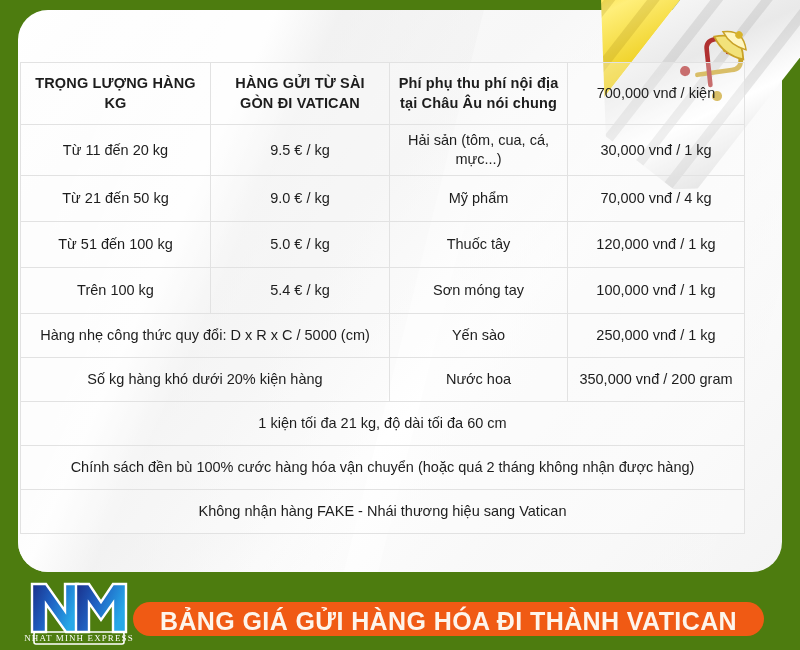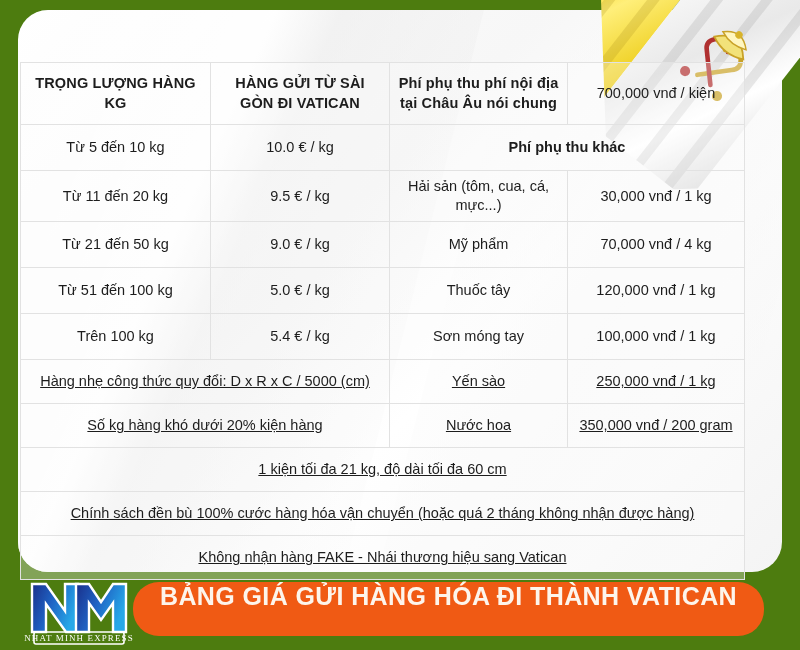--- a/index.html
+++ b/index.html
@@ -104,21 +104,21 @@
     font-weight: bold;
     font-size: 15px;
   }
   td.leftnote {
     text-align: left;
     padding-left: 20px;
     color: #ee8f23;
     font-size: 14px;
   }
   tr.datarow td { height: 46px; }
-  tr.noterow td { height: 44px; text-decoration: underline; }
+  tr.noterow td { height: 44px; }
 
   
   #footer {
     position: absolute;
     left: 0;
     bottom: 0;
     width: 800px;
     height: 78px;
   }
 
@@ -128,25 +128,25 @@
     bottom: 4px;
     width: 112px;
     height: 70px;
   }
 
   #title-pill {
     position: absolute;
     left: 133px;
     bottom: 14px;
     width: 631px;
-    height: 54px;
+    height: 34px;
     background: #f05a14;
     border-radius: 26px;
     display: flex;
-    align-items: flex-start;
+    align-items: flex-end;
     justify-content: center;
   }
   #title-pill .title-text {
     color: #fdf5ec;
     font-weight: bold;
     font-size: 25px;
     letter-spacing: .4px;
     white-space: nowrap;
   }
 </style>
@@ -211,25 +211,20 @@
         <col class="col4">
     </colgroup>
     <tbody>
       <tr>
         <td class="head">TRỌNG LƯỢNG HÀNG KG</td>
         <td class="head">HÀNG GỬI TỪ SÀI GÒN ĐI VATICAN</td>
         <td class="head">Phí phụ thu phí nội địa tại Châu Âu nói chung</td>
         <td>700,000 vnđ / kiện</td>
       </tr>
 
-      <tr class="datarow">
-        <td>Từ 5 đến 10 kg</td>
-        <td>10.0 € / kg</td>
-        <td class="accent-bold" colspan="2">Phí phụ thu khác</td>
-      </tr>
 
       <tr class="datarow">
         <td>Từ 11 đến 20 kg</td>
         <td>9.5 € / kg</td>
         <td>Hải sản (tôm, cua, cá, mực...)</td>
         <td>30,000 vnđ / 1 kg</td>
       </tr>
 
       <tr class="datarow">
         <td>Từ 21 đến 50 kg</td>

